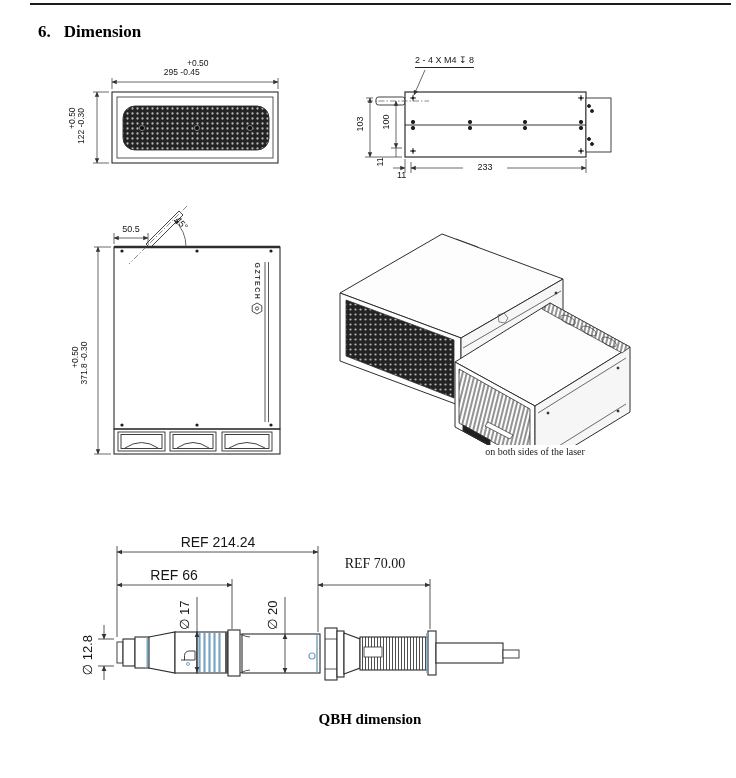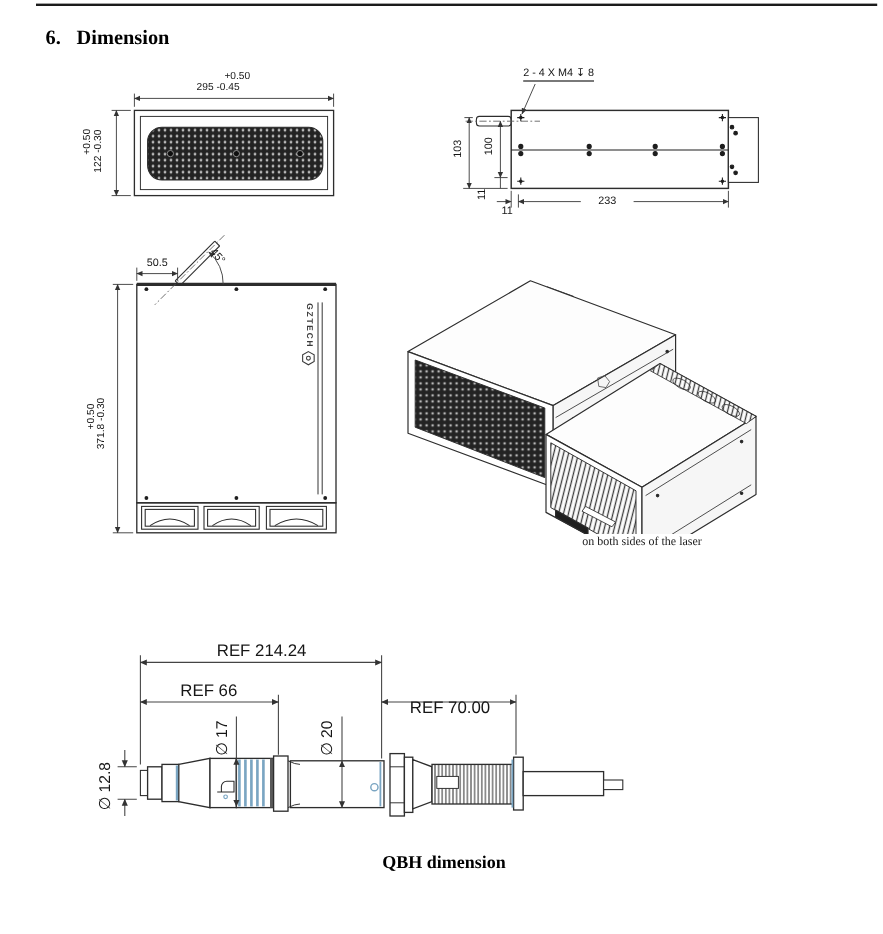--- a/index.html
+++ b/index.html
@@ -68,21 +68,21 @@
     <div class="dl tol2" style="left:95px;top:3px;">
       <span class="plus">+0.50</span>
       <span class="center">295 -0.45</span>
     </div>
     <div class="dl tol2 rot" style="left:-18px;top:61px;width:70px;">
       <span class="plus">+0.50</span>
       <span class="center">122 -0.30</span>
     </div>
   </div>
 
-  <div class="fig" style="left:372px;top:54px;width:282px;height:130px;">
+  <div class="fig" style="left:351px;top:54px;width:282px;height:130px;">
     <svg width="282" height="130" viewBox="0 0 282 130">
       <defs>
         <marker id="a2" viewBox="0 0 10 10" refX="8.5" refY="5" markerWidth="7" markerHeight="7" orient="auto-start-reverse">
           <path d="M0,1 L9,5 L0,9 z" fill="#333"></path>
           </marker>
       </defs>
       <g stroke="#2d2d2d" fill="#fff" stroke-width="1.2">
         <rect x="25" y="43" width="29" height="8" rx="2.5" stroke-width="0.9"></rect>
         <rect x="54" y="38" width="181" height="65"></rect>
         <rect x="235" y="44" width="25" height="54" stroke-width="0.9"></rect>
@@ -124,21 +124,21 @@
       </g>
     </svg>
     <div class="dl leadertxt" style="left:64px;top:2px;">2 - 4 X M4 ↧ 8</div>
     <div class="dl rot bg" style="left:-2px;top:65px;width:20px;text-align:center;">103</div>
     <div class="dl rot bg" style="left:24px;top:63px;width:20px;text-align:center;">100</div>
     <div class="dl rot" style="left:23px;top:103px;width:14px;text-align:center;">11</div>
     <div class="dl" style="left:46px;top:117px;">11</div>
     <div class="dl center bg" style="left:112px;top:109px;width:40px;">233</div>
   </div>
 
-  <div class="fig" style="left:58px;top:194px;width:242px;height:260px;">
+  <div class="fig" style="left:58px;top:204px;width:242px;height:260px;">
     <svg width="242" height="260" viewBox="0 0 242 260">
       <defs>
         <marker id="a3" viewBox="0 0 10 10" refX="8.5" refY="5" markerWidth="7" markerHeight="7" orient="auto-start-reverse">
           <path d="M0,1 L9,5 L0,9 z" fill="#333"></path>
           </marker>
       </defs>
       <g stroke="#2d2d2d" fill="none" stroke-width="1.1">
         <rect x="56" y="43" width="166" height="182"></rect>
         <line x1="56" y1="43" x2="222" y2="43" stroke-width="2.6"></line>
         <line x1="207" y1="58" x2="207" y2="218" stroke-width="0.8"></line>
@@ -304,20 +304,20 @@
         <line x1="227" y1="64" x2="227" y2="101"></line>
         <line x1="227" y1="101" x2="227" y2="140" marker-start="url(#a5)" marker-end="url(#a5)"></line>
         <line x1="56" y1="106" x2="40" y2="106"></line>
           <line x1="56" y1="133" x2="40" y2="133"></line>
         <line x1="46" y1="92" x2="46" y2="106" marker-end="url(#a5)"></line>
         <line x1="46" y1="147" x2="46" y2="133" marker-end="url(#a5)"></line>
       </g>
     </svg>
     <div class="dl big center" style="left:100px;top:2px;width:120px;">REF 214.24</div>
     <div class="dl big center" style="left:66px;top:35px;width:100px;">REF 66</div>
-    <div class="dl big center" style="left:267px;top:49px;width:100px;">REF 70.00</div>
+    <div class="dl big center" style="left:267px;top:23px;width:100px;font-family:Liberation Serif, serif;">REF 70.00</div>
     <div class="dl dia rot center" style="left:107px;top:75px;width:40px;">∅ 17</div>
     <div class="dl dia rot center" style="left:195px;top:75px;width:40px;">∅ 20</div>
     <div class="dl dia rot center" style="left:3px;top:115px;width:54px;">∅ 12.8</div>
   </div>
 
   <div class="caption" style="left:240px;top:711px;width:260px;">QBH dimension</div>
 </div>
 
 </body></html>

